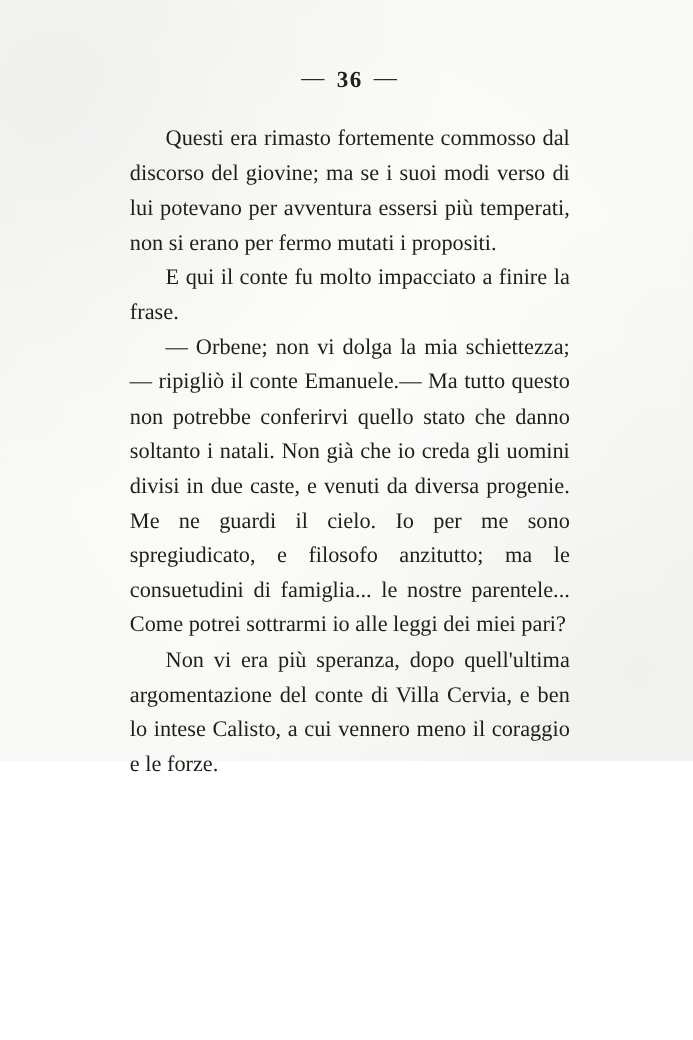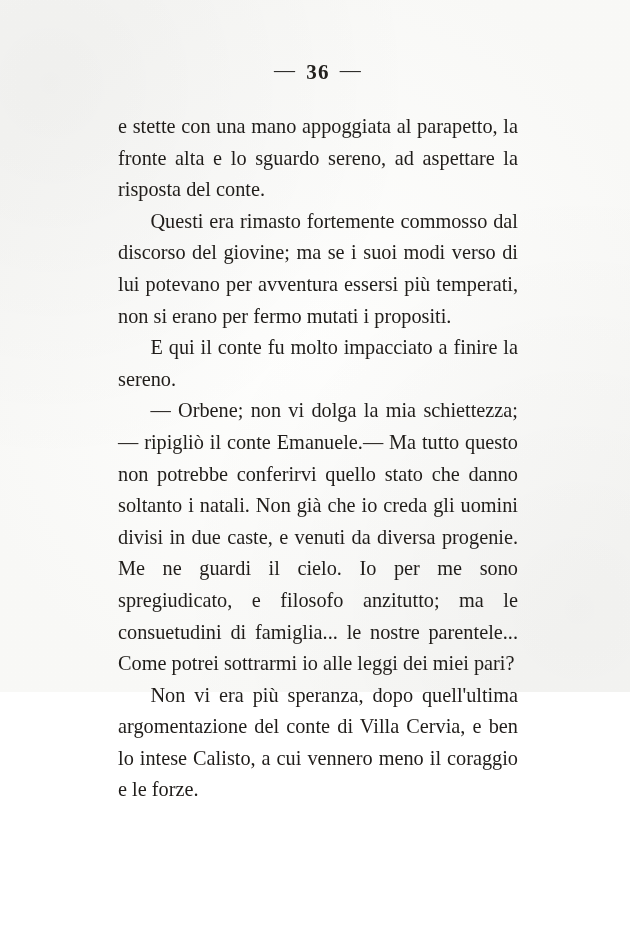--- a/index.html
+++ b/index.html
@@ -72,21 +72,20 @@
 <body>
 
 <div class="page">
   <div class="text-block">
 
     <div class="folio">
       <span class="dash">—</span><span>36</span><span class="dash">—</span>
     </div>
 
     <div class="body-text">
-      <p class="noindent">e stette con una mano appoggiata al parapetto, la fronte alta e lo sguardo sereno, ad aspettare la risposta del conte.</p>
       <p class="indent">Questi era rimasto fortemente commosso dal discorso del giovine; ma se i suoi modi verso di lui potevano per avventura essersi più temperati, non si erano per fermo mutati i propositi.</p>
-      <p class="indent">E qui il conte fu molto impacciato a finire la sereno.</p>
+      <p class="indent">E qui il conte fu molto impacciato a finire la frase.</p>
       <p class="indent">— Orbene; non vi dolga la mia schiettezza; — ripigliò il conte Emanuele.— Ma tutto questo non potrebbe conferirvi quello stato che danno soltanto i natali. Non già che io creda gli uomini divisi in due caste, e venuti da diversa progenie. Me ne guardi il cielo. Io per me sono spregiudicato, e filosofo anzitutto; ma le consuetudini di famiglia... le nostre parentele... Come potrei sottrarmi io alle leggi dei miei pari?</p>
       <p class="indent">Non vi era più speranza, dopo quell'ultima argomentazione del conte di Villa Cervia, e ben lo intese Calisto, a cui vennero meno il coraggio e le forze.</p>
     </div>
 
   </div>
 </div>
 
 </body></html>

